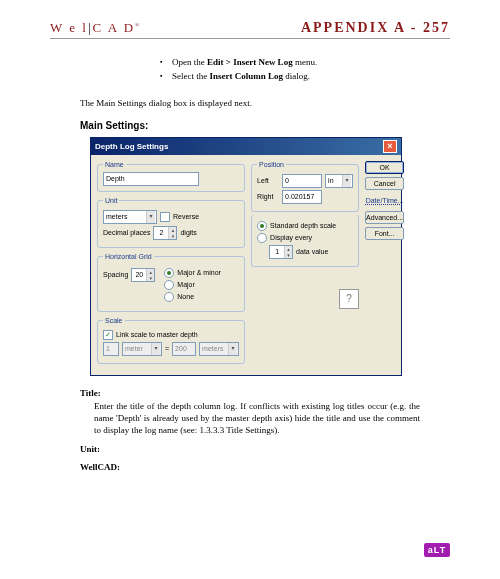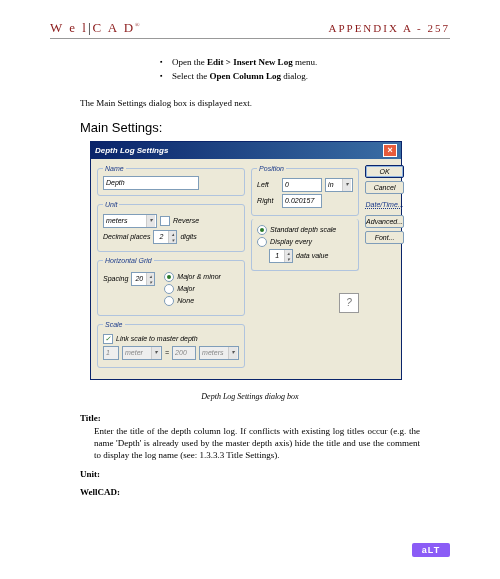--- a/index.html
+++ b/index.html
@@ -27,24 +27,24 @@
     font-family: Georgia, serif;
     font-size: 13px;
     letter-spacing: 2px;
     color: #8b1a1a;
   }
   .logo .bar {
     color: #000;
     font-weight: normal;
   }
   .appendix {
-    font-size: 11px;
+    font-size: 14px;
     color: #8b1a1a;
     letter-spacing: 2px;
-    font-weight: normal;
+    font-weight: bold;
   }
   .bullets {
     margin-left: 70px;
     margin-bottom: 16px;
   }
   .bullets li {
     list-style: none;
     margin-bottom: 4px;
     position: relative;
     padding-left: 12px;
@@ -55,27 +55,26 @@
     left: 0;
     font-size: 7px;
     top: 1px;
   }
   .body-text {
     margin: 4px 0 10px 30px;
     line-height: 1.4;
   }
   .section-heading {
     font-family: Arial, sans-serif;
-    font-weight: normal;
-    font-size: 13px;
+    font-weight: bold;
+    font-size: 10px;
     margin: 10px 0 6px 30px;
   }
   .dialog-wrap {
     margin: 6px 0 12px 40px;
-    font-style: italic;
   }
   .dialog {
     width: 310px;
     font-family: Tahoma, Arial, sans-serif;
     font-size: 7px;
     border: 1px solid #0a246a;
   }
   .titlebar {
     background: linear-gradient(to right, #0a246a, #3a6ea5);
     color: #fff;
@@ -171,23 +170,23 @@
   }
   .para {
     margin: 0 30px 6px 44px;
     text-align: justify;
     line-height: 1.35;
   }
   .footer-logo {
     position: absolute;
     bottom: 22px;
     right: 50px;
-    width: 38px;
+    width: 26px;
     height: 14px;
-    background: #8b5cf6;
+    background: #a21caf;
     color: #fff;
     font-family: Arial, sans-serif;
     font-weight: bold;
     font-size: 9px;
     display: flex;
     align-items: center;
     justify-content: center;
     letter-spacing: 1px;
     border-radius: 2px;
   }
@@ -210,21 +209,21 @@
 <div class="page">
   <div class="header">
     <span class="logo">
       <span>W e l</span><span class="bar">|</span><span>C A D</span><sup style="font-size:6px">®</sup>
     </span>
     <span class="appendix">APPENDIX A - 257</span>
   </div>
 
   <ul class="bullets">
     <li><span>Open the </span><b>Edit &gt; Insert New Log</b><span> menu.</span></li>
-    <li><span>Select the </span><b>Open Column Log</b><span> dialog.</span></li>
+    <li><span>Select the </span><b>Insert Column Log</b><span> dialog.</span></li>
   </ul>
 
   <div class="body-text">The Main Settings dialog box is displayed next.</div>
 
   <div class="section-heading">Main Settings:</div>
 
   <div class="dialog-wrap">
     <div class="dialog">
       <div class="titlebar">
         <span>Depth Log Settings</span>
@@ -349,21 +348,20 @@
           <div class="winbtn default">OK</div>
           <div class="winbtn">Cancel</div>
           <div class="link" style="margin:4px 0">Date/Time...</div>
           <div class="winbtn">Advanced...</div>
           <div class="winbtn">Font...</div>
         </div>
       </div>
     </div>
   </div>
 
-  <div class="caption">Depth Log Settings dialog box</div>
 
   <div class="term">Title:</div>
   <div class="para">Enter the title of the depth column log. If conflicts with existing log titles occur (e.g. the name 'Depth' is already used by the master depth axis) hide the title and use the comment to display the log name (see: 1.3.3.3 Title Settings).</div>
 
   <div class="term">Unit:</div>
 
   <div class="term">WellCAD:</div>
 </div>
 
 <div class="footer-logo">aLT</div>

